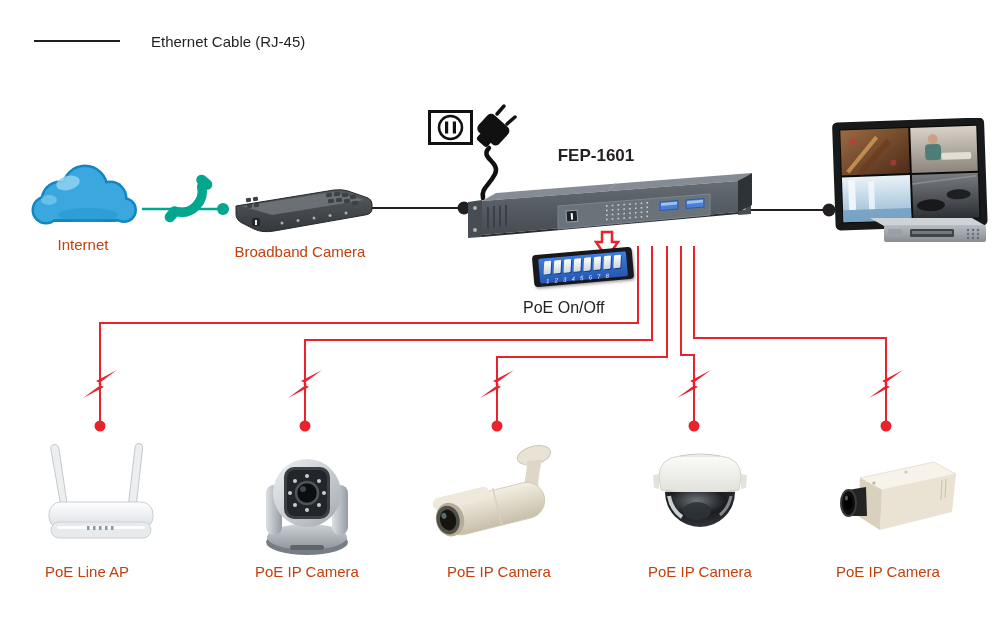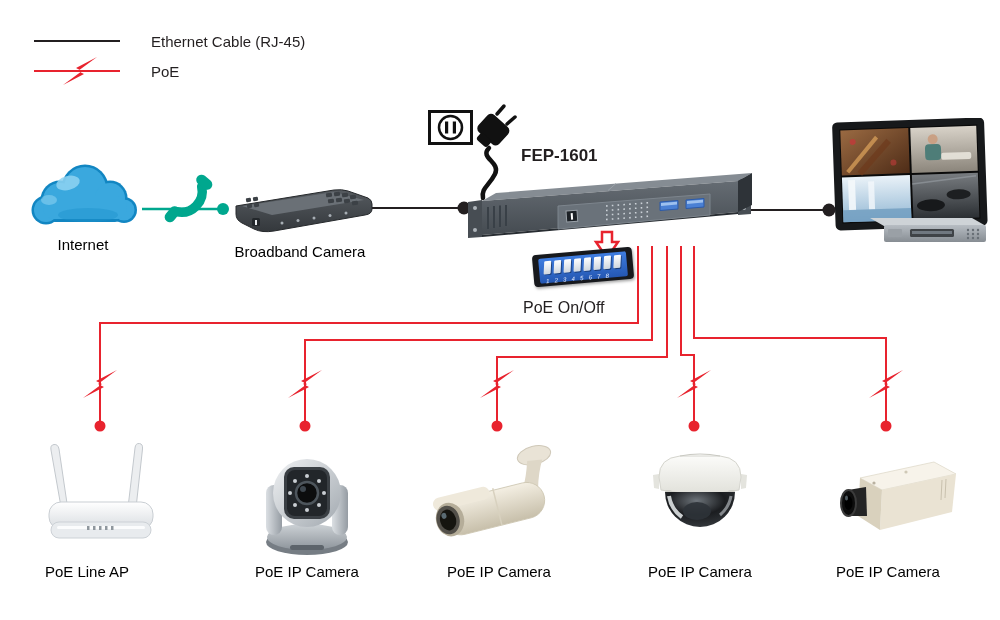--- a/index.html
+++ b/index.html
@@ -1,27 +1,27 @@
 <!DOCTYPE html>
 <html><head>
 <meta charset="utf-8">
 <style>
   html,body{margin:0;padding:0;background:#fff;}
   #stage{position:relative;width:1000px;height:620px;background:#ffffff;overflow:hidden;
          font-family:"Liberation Sans",sans-serif;color:#231f20;}
   .abs{position:absolute;}
-  .lbl{position:absolute;text-align:center;font-size:15px;color:#000000;}
+  .lbl{position:absolute;text-align:center;font-size:15px;color:#c2410c;}
   .wires{position:absolute;left:0;top:0;}
   
   #legend{position:absolute;left:34px;top:26px;}
   .legend-row{display:flex;align-items:center;height:30px;}
   .legend-sym{width:100px;height:30px;overflow:visible;flex:0 0 100px;}
   .legend-label{margin-left:17px;font-size:15px;white-space:nowrap;}
   
-  #switch-title{position:absolute;left:521px;top:146px;width:150px;text-align:left;
+  #switch-title{position:absolute;left:521px;top:146px;width:150px;text-align:center;
                 font-size:17px;font-weight:bold;}
   
   #outlet{position:absolute;left:428px;top:110px;width:39px;height:29px;
           border:3.5px solid #111;background:#fff;}
   
   #dip{position:absolute;left:533px;top:251px;width:100px;transform:rotate(-5deg);}
   .dip-body{background:#17191d;border-radius:4px;padding:4px 6px 3px 6px;box-shadow:1px 2px 3px rgba(0,0,0,.35);}
   .dip-inner{background:linear-gradient(180deg,#3f7de0,#2457b2);border-radius:2px;
              display:flex;gap:3.5px;padding:3px 4px 9px 5px;}
   .dip-inner i{display:block;width:6.5px;height:13px;background:linear-gradient(180deg,#ffffff,#cfd6de);
@@ -84,27 +84,20 @@
 
     <path transform="translate(607,245)" d="M-5 -13 H5 V-3 H11 L0 13 L-11 -3 H-5 Z" fill="#ffffff" stroke="#e8232e" stroke-width="2.5"></path>
   </svg>
 
   <div id="legend">
     <div class="legend-row">
       <svg class="legend-sym">
         <line x1="0" y1="15" x2="86" y2="15" stroke="#231f20" stroke-width="2"></line>
       </svg>
       <span class="legend-label">Ethernet Cable (RJ-45)</span>
-    </div>
-    <div class="legend-row">
-      <svg class="legend-sym">
-        <line x1="0" y1="15" x2="86" y2="15" stroke="#e8232e" stroke-width="2"></line>
-        <use href="#boltg" transform="translate(46,15)"></use>
-      </svg>
-      <span class="legend-label">PoE</span>
     </div>
   </div>
 
   <svg class="abs" style="left:28px;top:158px" width="115" height="80" viewBox="0 0 115 80">
     <g fill="#1286c2">
       <circle cx="32" cy="42" r="19.5"></circle>
         <circle cx="57" cy="30" r="23.5"></circle>
       <circle cx="82" cy="40" r="17.5"></circle>
         <circle cx="18" cy="52" r="14.5"></circle>
       <circle cx="96" cy="52" r="13"></circle>

